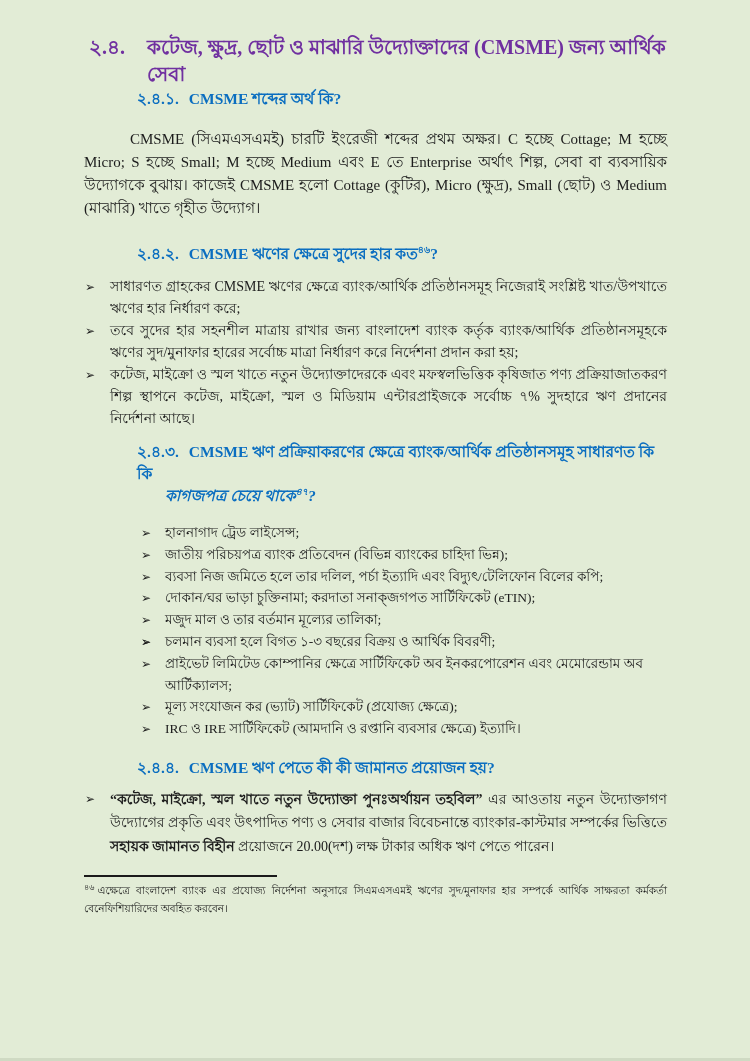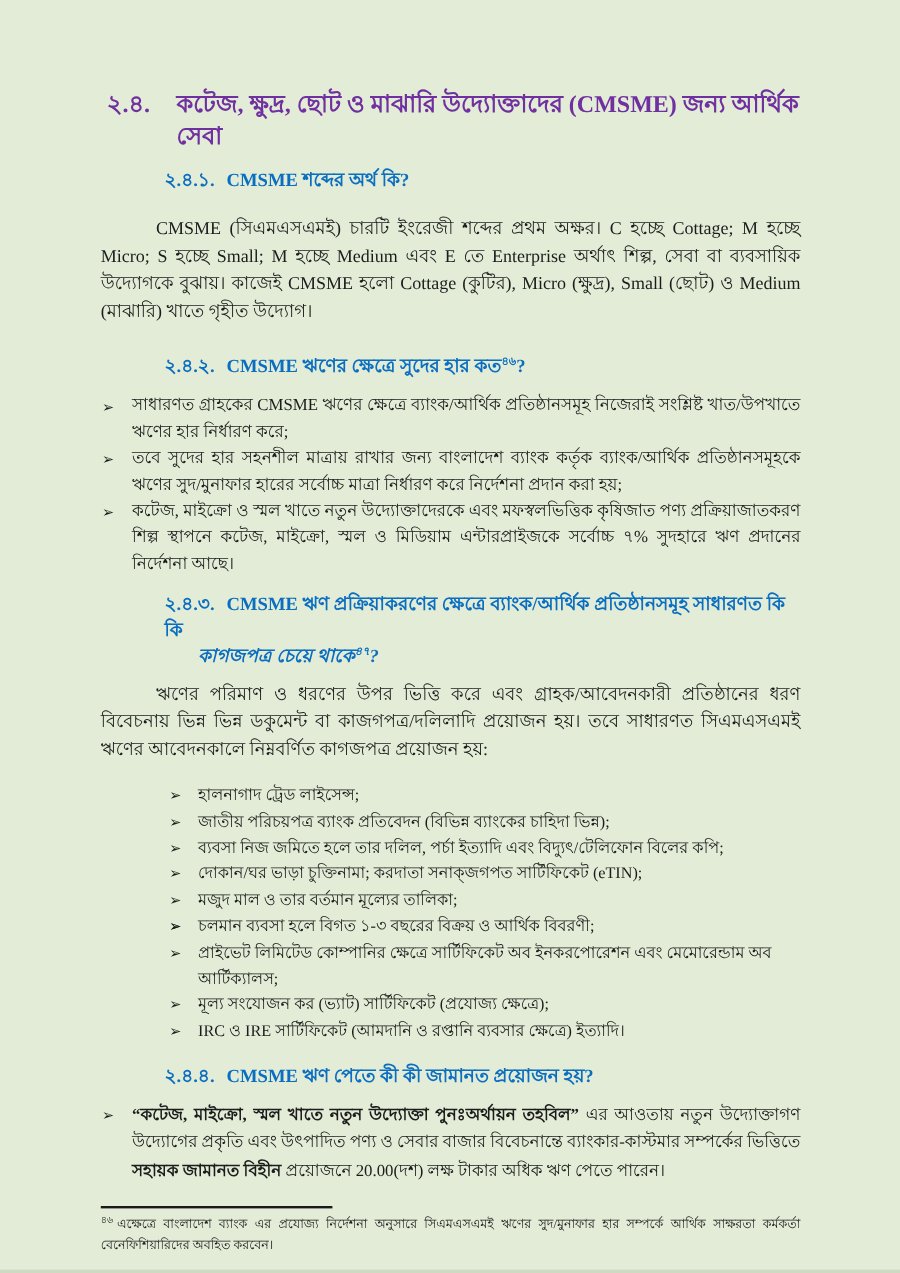--- a/index.html
+++ b/index.html
@@ -12,29 +12,29 @@
   }
   .page{
     position:relative;
     width:750px; height:1061px;
     padding:0 83px 0 84px;
     overflow:hidden;
     border-bottom:3px solid #cfdac3;
   }
   
   .doc-title{
-    margin-top:74px; margin-left:5px;
+    margin-top:34px; margin-left:5px;
     display:flex;
     color:#7030a0; font-weight:bold;
     font-size:20px; line-height:27px;justify-content:center;
   }
   .doc-title .num{ width:58px; flex:none; }
   
   .sec-h{
-    margin-left:53px; margin-top:12px;
+    margin-left:53px; 
     color:#0b6ec0; font-weight:bold;
     font-size:15.5px; line-height:22px;
   }
   .sec-h .num{ margin-right:10px; }
   sup.fn-ref{ font-size:9.5px; vertical-align:super; line-height:0; }
   .sec-h sup.fn-ref{ color:#0b6ec0; }
   
   .para{
     margin-top:18px;
     font-size:15px; line-height:23px;
@@ -112,21 +112,20 @@
     <div class="bitem">
       <span class="mk">➢</span>
       <span>কটেজ, মাইক্রো ও স্মল খাতে নতুন উদ্যোক্তাদেরকে এবং মফস্বলভিত্তিক কৃষিজাত পণ্য প্রক্রিয়াজাতকরণ শিল্প স্থাপনে কটেজ, মাইক্রো, স্মল  ও মিডিয়াম এন্টারপ্রাইজকে সর্বোচ্চ ৭% সুদহারে ঋণ প্রদানের নির্দেশনা আছে।</span>
     </div>
   </div>
 
   <div class="sec-h" style="margin-top:11px;">
     <span class="num">২.৪.৩.</span><span>CMSME ঋণ প্রক্রিয়াকরণের ক্ষেত্রে ব্যাংক/আর্থিক প্রতিষ্ঠানসমূহ সাধারণত কি কি</span>
     <span class="h-line2"><span>কাগজপত্র চেয়ে থাকে</span><sup class="fn-ref">৪৭</sup><span>?</span></span>
   </div>
-  <p class="para" style="margin-top:9px;">ঋণের পরিমাণ ও ধরণের উপর ভিত্তি করে এবং গ্রাহক/আবেদনকারী প্রতিষ্ঠানের ধরণ বিবেচনায় ভিন্ন ভিন্ন ডকুমেন্ট বা কাজগপত্র/দলিলাদি প্রয়োজন হয়। তবে সাধারণত সিএমএসএমই ঋণের আবেদনকালে নিম্নবর্ণিত কাগজপত্র প্রয়োজন হয়:</p>
 
   <div class="dlist">
     <div class="ditem"><span class="mk">➢</span><span>হালনাগাদ ট্রেড লাইসেন্স;</span></div>
     <div class="ditem"><span class="mk">➢</span><span>জাতীয় পরিচয়পত্র ব্যাংক প্রতিবেদন (বিভিন্ন ব্যাংকের চাহিদা ভিন্ন);</span></div>
     <div class="ditem"><span class="mk">➢</span><span>ব্যবসা নিজ জমিতে হলে তার দলিল, পর্চা ইত্যাদি এবং বিদ্যুৎ/টেলিফোন বিলের কপি;</span></div>
     <div class="ditem"><span class="mk">➢</span><span>দোকান/ঘর ভাড়া চুক্তিনামা; করদাতা সনাক্জগপত সার্টিফিকেট (eTIN);</span></div>
     <div class="ditem"><span class="mk">➢</span><span>মজুদ মাল ও তার বর্তমান মূল্যের তালিকা;</span></div>
     <div class="ditem"><span class="mk">➢</span></div>
     <div class="ditem"><span class="mk">➢</span><span>চলমান ব্যবসা হলে বিগত ১-৩ বছরের বিক্রয় ও আর্থিক বিবরণী;</span></div>
     <div class="ditem"><span class="mk">➢</span><span>প্রাইভেট লিমিটেড কোম্পানির ক্ষেত্রে সার্টিফিকেট অব ইনকরপোরেশন এবং মেমোরেন্ডাম অব আর্টিক্যালস;</span></div>

